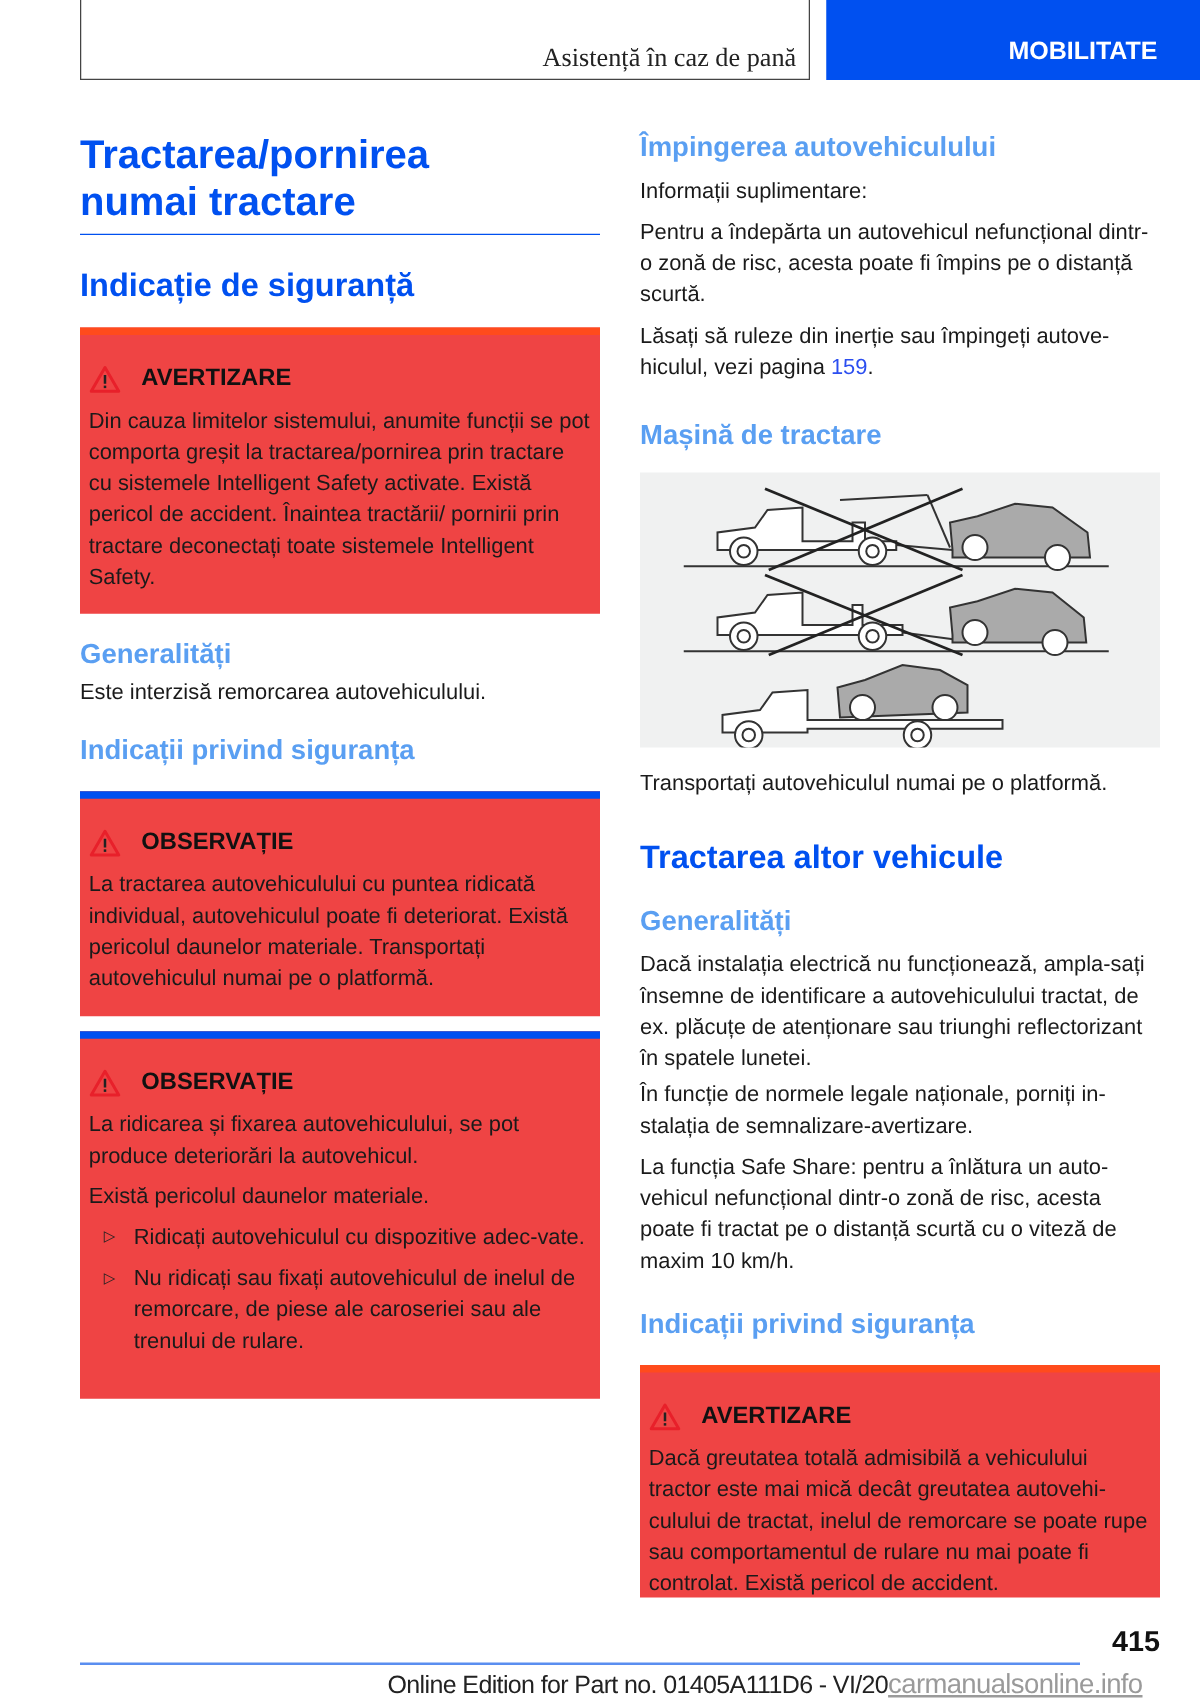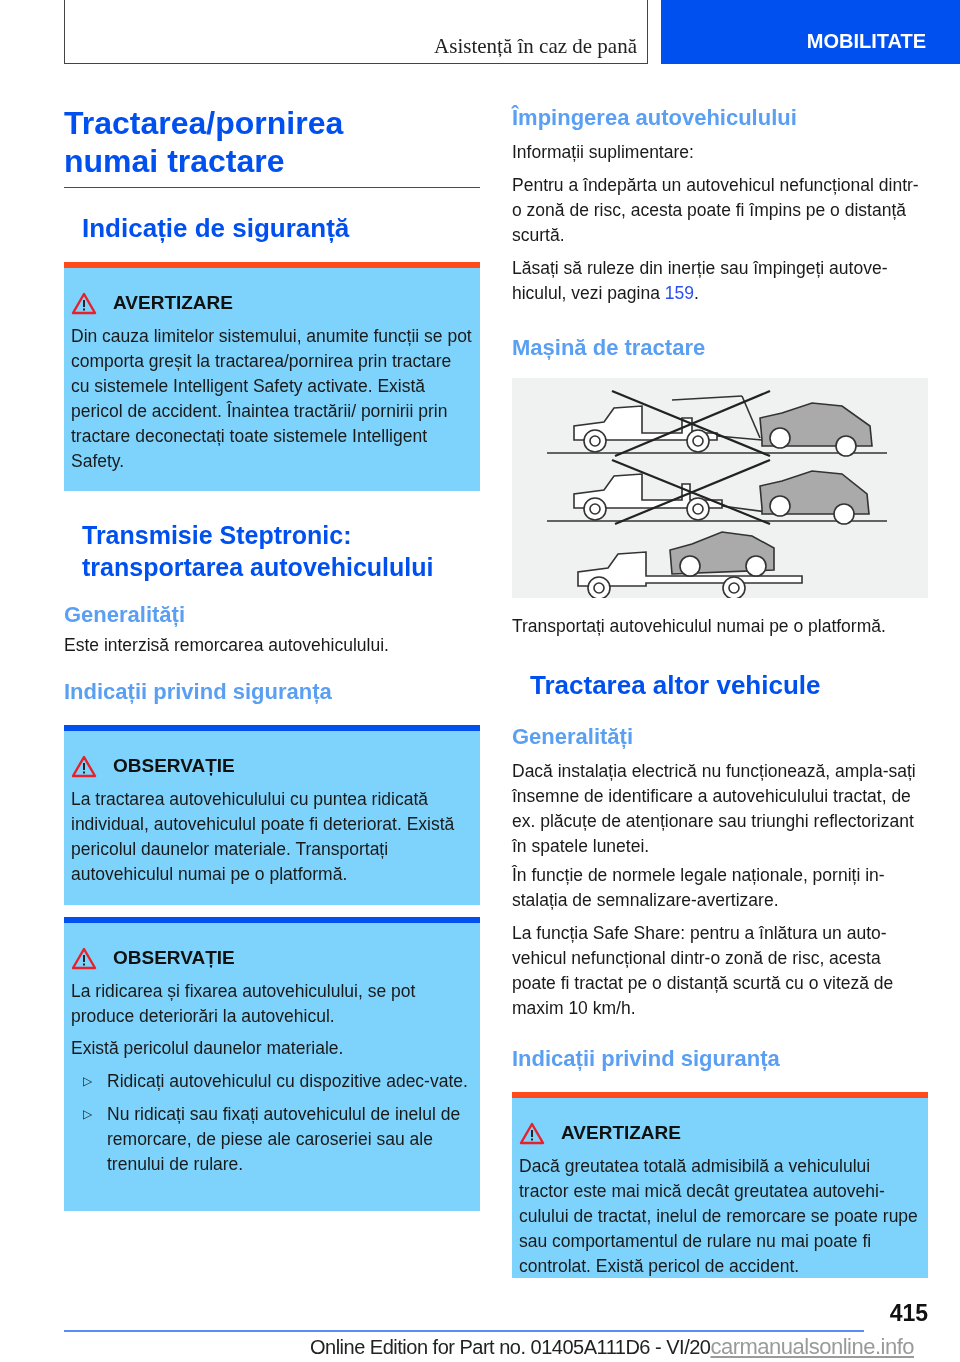--- a/index.html
+++ b/index.html
@@ -20,26 +20,26 @@
   }
   .hdr-section {
     position: absolute; right: 34px; top: 30px; font-size: 20px; font-weight: bold; color: #ffffff;
   }
   .col { position: absolute; top: 0; }
   .col-left { left: 64px; width: 416px; }
   .col-right { left: 512px; width: 416px; }
 
   .h1 { color: #0050f0; font-weight: bold; font-size: 32px; line-height: 38px; margin: 0; }
   .h1-rule { border-bottom: 1.5px solid #0050f0; }
-  .h2 { color: #0050f0; font-weight: bold; font-size: 25px; line-height: 32px; margin: 18px; }
+  .h2 { color: #0050f0; font-weight: bold; font-size: 25px; line-height: 32px; margin: 0; }
   .h3 { color: #5a9ff2; font-weight: bold; font-size: 22px; line-height: 28px; margin: 0; }
   .p { font-size: 17.5px; line-height: 25px; margin: 0; color: #1a1a1a; }
   .link { color: #2b4ef0; }
 
-  .box { background: #7dd3fc; box-sizing: border-box; padding: 0 6px 0 7px; }
+  .box { background: #ef4444; box-sizing: border-box; padding: 0 6px 0 7px; }
   .box.warn { border-top: 6px solid #ff4b1c; }
   .box.note { border-top: 6px solid #0050f0; }
   .box-head { display: flex; align-items: center; height: 34px; margin-top: 18px; }
   .box-head svg { width: 26px; height: 23px; margin-right: 16px; margin-left: 0; }
   .box-head span { font-weight: bold; font-size: 19px; color: #111; }
   .bullet { display: flex; font-size: 17.5px; line-height: 25px; margin-top: 8px; }
   .bullet .tri { width: 36px; padding-left: 12px; box-sizing: border-box; font-size: 12px; line-height: 25px; color: #222; }
   .bullet .btxt { flex: 1; }
 
   .figure { background: #f0f1f1; width: 416px; height: 220px; position: relative; }
@@ -71,21 +71,20 @@
       <svg viewBox="0 0 26 23">
           <path d="M13 2 L24 21 L2 21 Z" fill="none" stroke="#e8202a" stroke-width="2.4" stroke-linejoin="round"></path>
           <rect x="12" y="8" width="2" height="7" fill="#222"></rect>
           <rect x="12" y="16.5" width="2" height="2" fill="#222"></rect>
         </svg>
       <span>AVERTIZARE</span>
     </div>
     <p class="p" style="margin-top:4px">Din cauza limitelor sistemului, anumite funcții se pot comporta greșit la tractarea/pornirea prin tractare cu sistemele Intelligent Safety activate. Există pericol de accident. Înaintea tractării/ pornirii prin tractare deconectați toate sistemele Intelligent Safety.</p>
   </div>
 
-  <h2 class="h2" style="margin-top:28px;">Transmisie Steptronic: transportarea autovehiculului</h2>
   <h3 class="h3" style="margin-top:18px;">Generalități</h3>
   <p class="p" style="margin-top:4px">Este interzisă remorcarea autovehiculului.</p>
   <h3 class="h3" style="margin-top:20px;">Indicații privind siguranța</h3>
 
   <div class="box note" style="margin-top:19px; height:180px;">
     <div class="box-head">
       <svg viewBox="0 0 26 23">
           <path d="M13 2 L24 21 L2 21 Z" fill="none" stroke="#e8202a" stroke-width="2.4" stroke-linejoin="round"></path>
           <rect x="12" y="8" width="2" height="7" fill="#222"></rect>
           <rect x="12" y="16.5" width="2" height="2" fill="#222"></rect>

